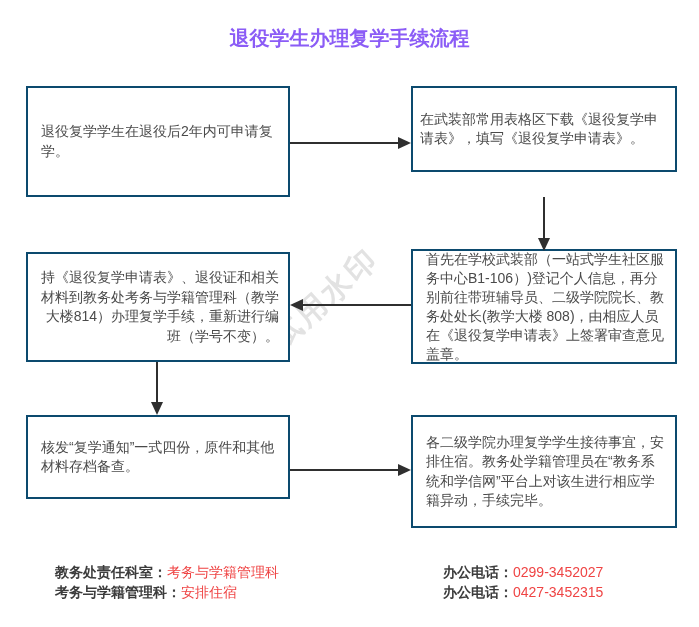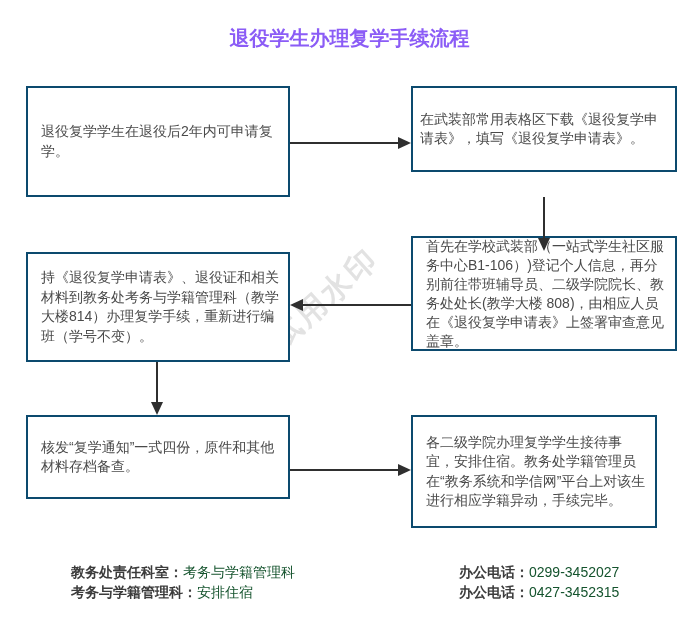--- a/index.html
+++ b/index.html
@@ -12,39 +12,39 @@
     font-size:20px;font-weight:bold;color:#8b5cf6;z-index:3;
   }
   .flow-box{
     position:absolute;box-sizing:border-box;background:#ffffff;
     border:2px solid #0c4a6e;color:#4a4a4a;font-size:14px;line-height:19.5px;
     display:flex;align-items:center;padding:4px 9px 4px 13px;z-index:2;
     text-align:left;
   }
   .box1{left:26px;top:86px;width:264px;height:111px;}
   .box2{left:411px;top:86px;width:266px;height:86px;padding-left:7px;}
-  .box3{left:411px;top:236px;width:266px;height:115px;line-height:19px;}
-  .box4{left:26px;top:252px;width:264px;height:110px;}
+  .box3{left:411px;top:249px;width:266px;height:115px;line-height:19px;}
+  .box4{left:26px;top:252px;width:264px;height:110px;text-align:right;}
   .box5{left:26px;top:415px;width:264px;height:84px;}
-  .box6{left:411px;top:415px;width:246px;height:113px;}
+  .box6{left:411px;top:415px;width:266px;height:113px;}
   .arrow-line{position:absolute;background:#2f2f2f;z-index:2;}
   .arrow-head{position:absolute;width:0;height:0;z-index:2;}
   .head-right{border-left:13px solid #2f2f2f;border-top:6px solid transparent;border-bottom:6px solid transparent;}
   .head-left{border-right:13px solid #2f2f2f;border-top:6px solid transparent;border-bottom:6px solid transparent;}
   .head-down{border-top:13px solid #2f2f2f;border-left:6px solid transparent;border-right:6px solid transparent;}
   .watermark{
     position:absolute;left:276px;top:322px;z-index:0;color:#e2e2e2;
     font-size:30px;letter-spacing:3px;white-space:nowrap;
     transform:rotate(-42deg);transform-origin:left center;font-weight:bold;
   }
   .footer{position:absolute;top:562px;font-size:14px;line-height:20px;z-index:2;}
   .footer-left{left:55px;}
   .footer-right{left:443px;}
-  .footer .lbl{font-weight:bold;color:#3c3c3c;margin-left:16px;}
-  .footer .val{color:#14532d;}
+  .footer .lbl{font-weight:bold;color:#3c3c3c;}
+  .footer .val{color:#ef4444;}
 </style>
 </head>
 <body>
 
 <div class="canvas">
 
   <div class="watermark">试用水印</div>
 
   <div class="title">退役学生办理复学手续流程</div>
 

